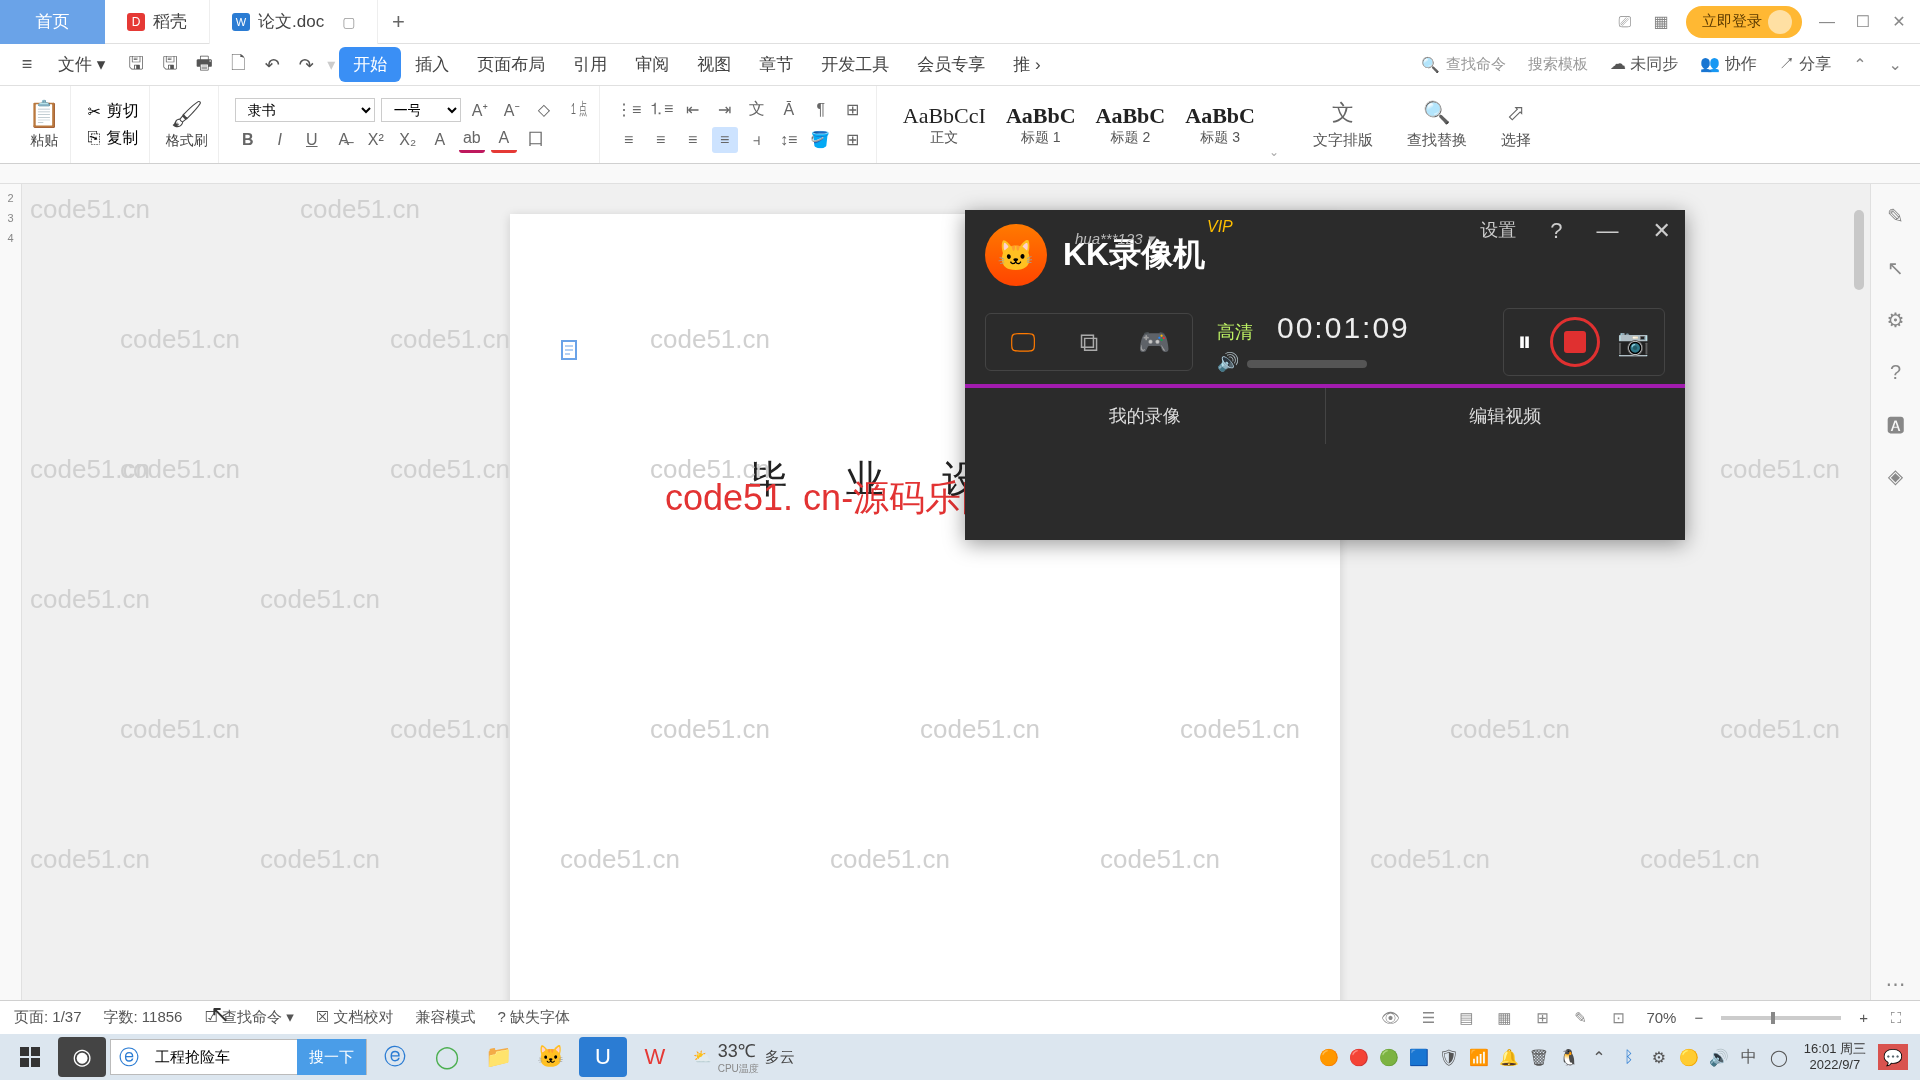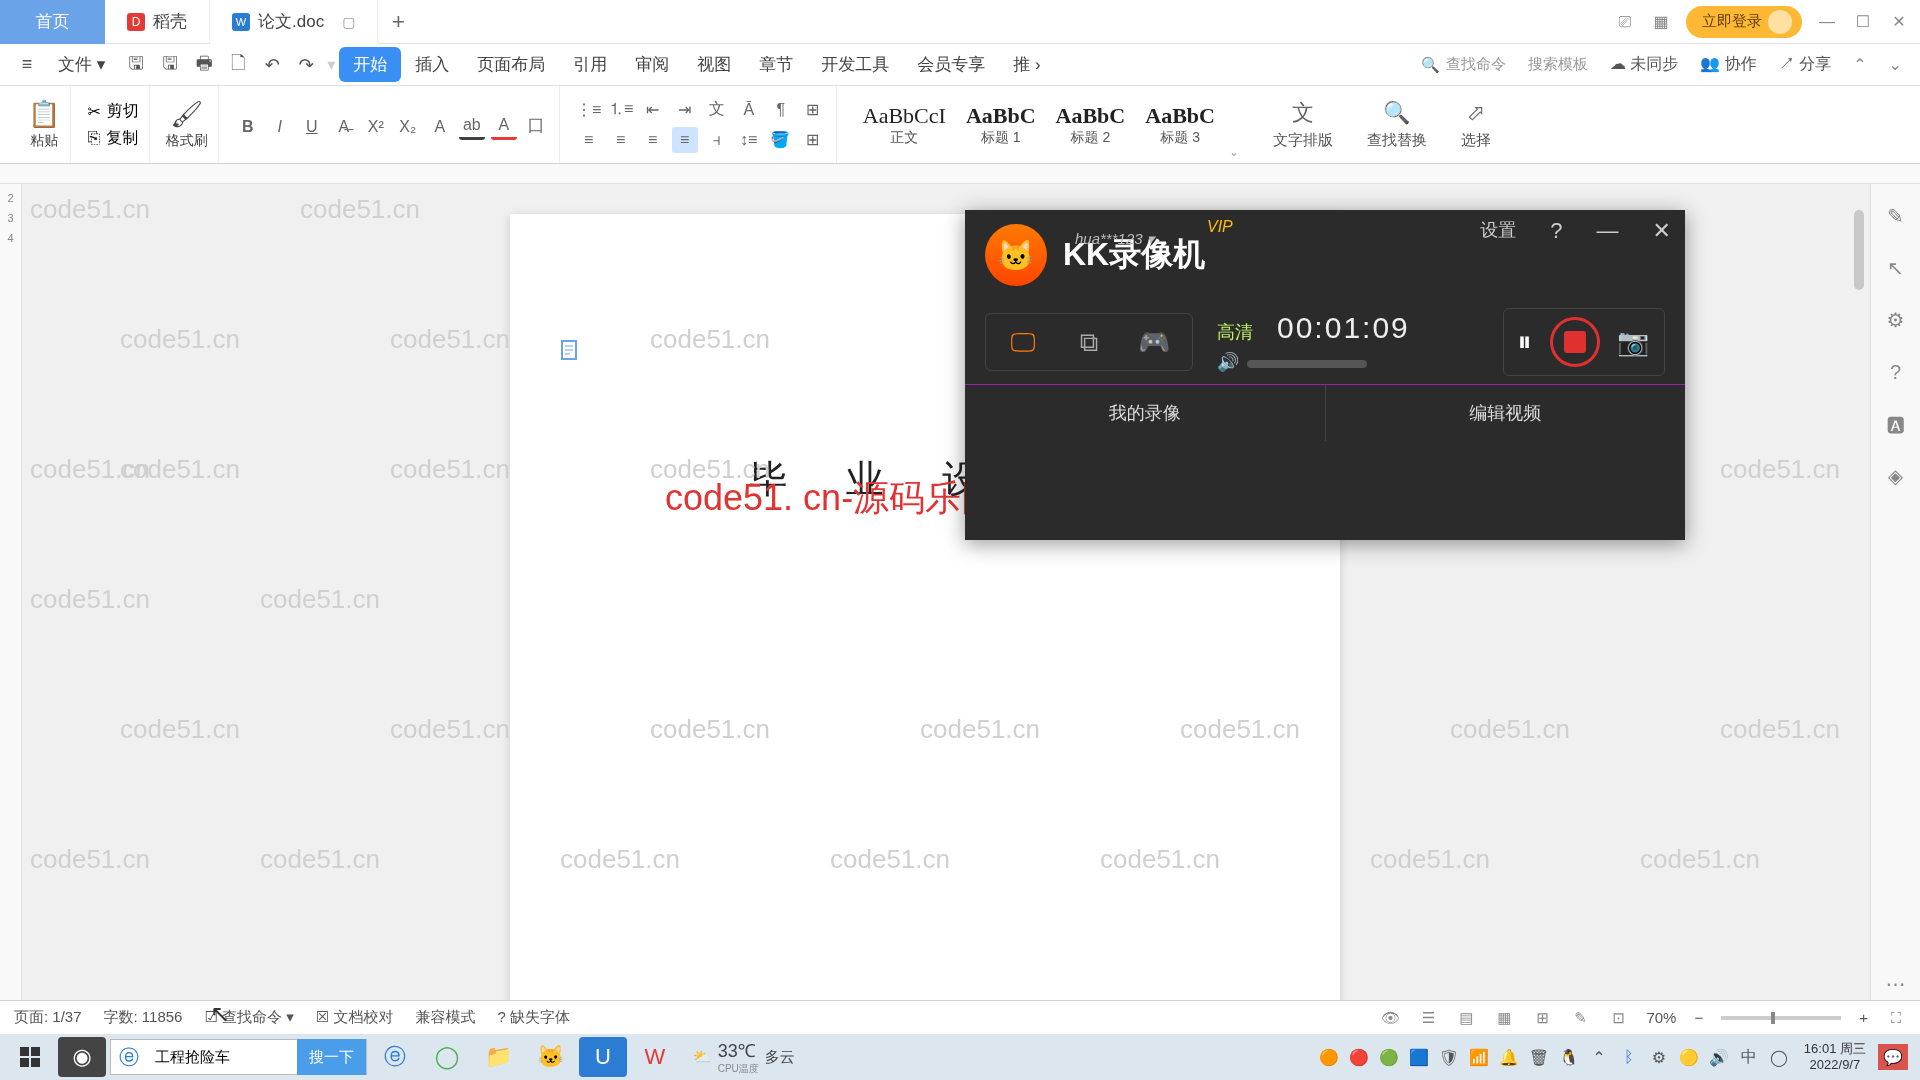--- a/index.html
+++ b/index.html
@@ -82,21 +82,21 @@
 .rec-quality { margin-left: 18px; }
 .rec-quality-lbl { font-size: 18px; color: #bef264; }
 .rec-time { font-size: 30px; color: #eee; letter-spacing: 2px; margin-left: 10px; }
 .rec-progress { width: 120px; height: 8px; background: #555; border-radius: 4px; margin-top: 4px;}
 .rec-actions { margin-left: auto; display: flex; align-items: center; gap: 18px; border: 1px solid #444; border-radius: 6px; padding: 8px 14px;}
 .rec-pause { font-size: 28px; color: #fff; }
 .rec-stop { width: 50px; height: 50px; border-radius: 50%; border: 3px solid #e03030; display:flex;align-items:center;justify-content:center; }
 .rec-stop-inner { width: 22px; height: 22px; background: #e03030; border-radius: 3px; }
 .rec-camera { font-size: 26px; color: #ccc;}
 .rec-info { display:flex; justify-content: space-between; padding: 6px 22px; font-size: 16px; color: #aaa; border-top:1px solid #444; margin-top:8px;}
-.rec-footer { display: flex; border-top: 1px solid #a21caf; align-items: center; }
+.rec-footer { display: flex; border-top: 4px solid #a21caf; align-items: center; }
 .rec-foot-btn { flex: 1; text-align: center; padding: 16px 0; font-size: 18px; color: #ddd; }
 .rec-foot-btn:first-child { border-right: 1px solid #444; }
 
 
 .taskbar { position: absolute; bottom: 0; left: 0; right: 0; height: 46px; background: #dce6ef; display: flex; align-items: center; padding: 0 6px; gap: 4px; }
 .taskbar .tb-btn { width: 48px; height: 40px; display:flex;align-items:center;justify-content:center; font-size:22px; color:#444;}
 .tb-search { display:flex; align-items:center; background:#fff; height:36px; border:1px solid #bbb;}
 .tb-search input { border:none; width:150px; padding:0 8px; font-size:15px; outline:none;}
 .tb-search-btn { background:#4a9de8; color:#fff; padding:0 12px; height:36px; display:flex;align-items:center; font-size:15px;}
 .tb-right { margin-left:auto; display:flex; align-items:center; gap:4px; padding-right:6px;}
@@ -196,35 +196,43 @@
         <span>复制</span>
       </div>
   </div>
   <div class="ribbon-group">
     <div class="ribbon-big-btn">
       <span style="font-size:26px">🖌</span>
       <span>格式刷</span>
     </div>
   </div>
   <div class="ribbon-group">
+    <div class="ribbon-row">
+      <select class="font-select" style="width:140px"><option>隶书</option></select>
+      <select class="font-select" style="width:80px"><option>一号</option></select>
+      <div class="ribbon-small">A⁺</div>
+      <div class="ribbon-small">A⁻</div>
+      <div class="ribbon-small">◇</div>
+      <div class="ribbon-small">㍙</div>
+    </div>
     <div class="ribbon-row" style="margin-top:4px">
       <div class="ribbon-small">
           <b>B</b>
         </div>
       <div class="ribbon-small">
           <i>I</i>
         </div>
       <div class="ribbon-small">
           <u>U</u>
         </div>
       <div class="ribbon-small">A̶</div>
       <div class="ribbon-small">X²</div>
       <div class="ribbon-small">X₂</div>
       <div class="ribbon-small">A</div>
-      <div class="ribbon-small" style="border-bottom:3px solid #404040">ab</div>
+      <div class="ribbon-small" style="border-bottom:3px solid #be185d">ab</div>
       <div class="ribbon-small" style="border-bottom:3px solid #e53935">A</div>
       <div class="ribbon-small">囗</div>
     </div>
   </div>
   <div class="ribbon-group">
     <div class="ribbon-row">
       <div class="ribbon-small">⋮≡</div>
       <div class="ribbon-small">⒈≡</div>
       <div class="ribbon-small">⇤</div>
       <div class="ribbon-small">⇥</div>

